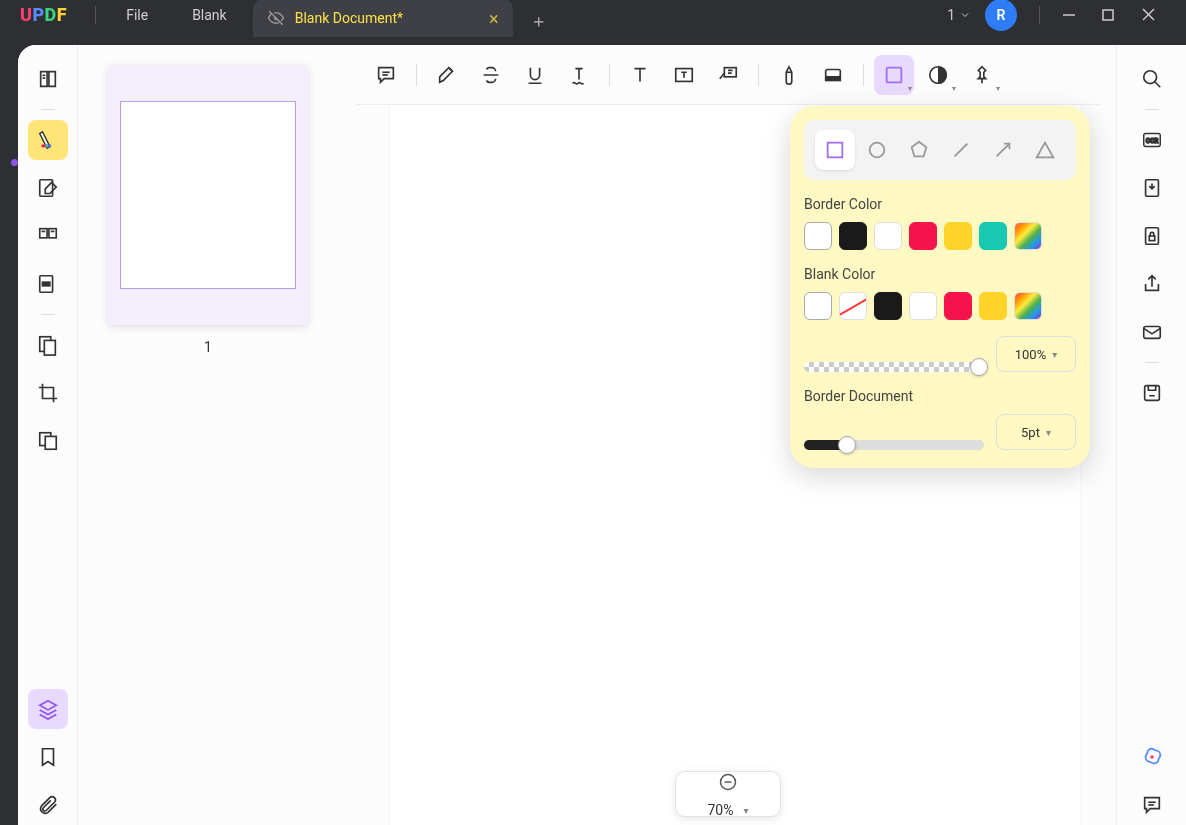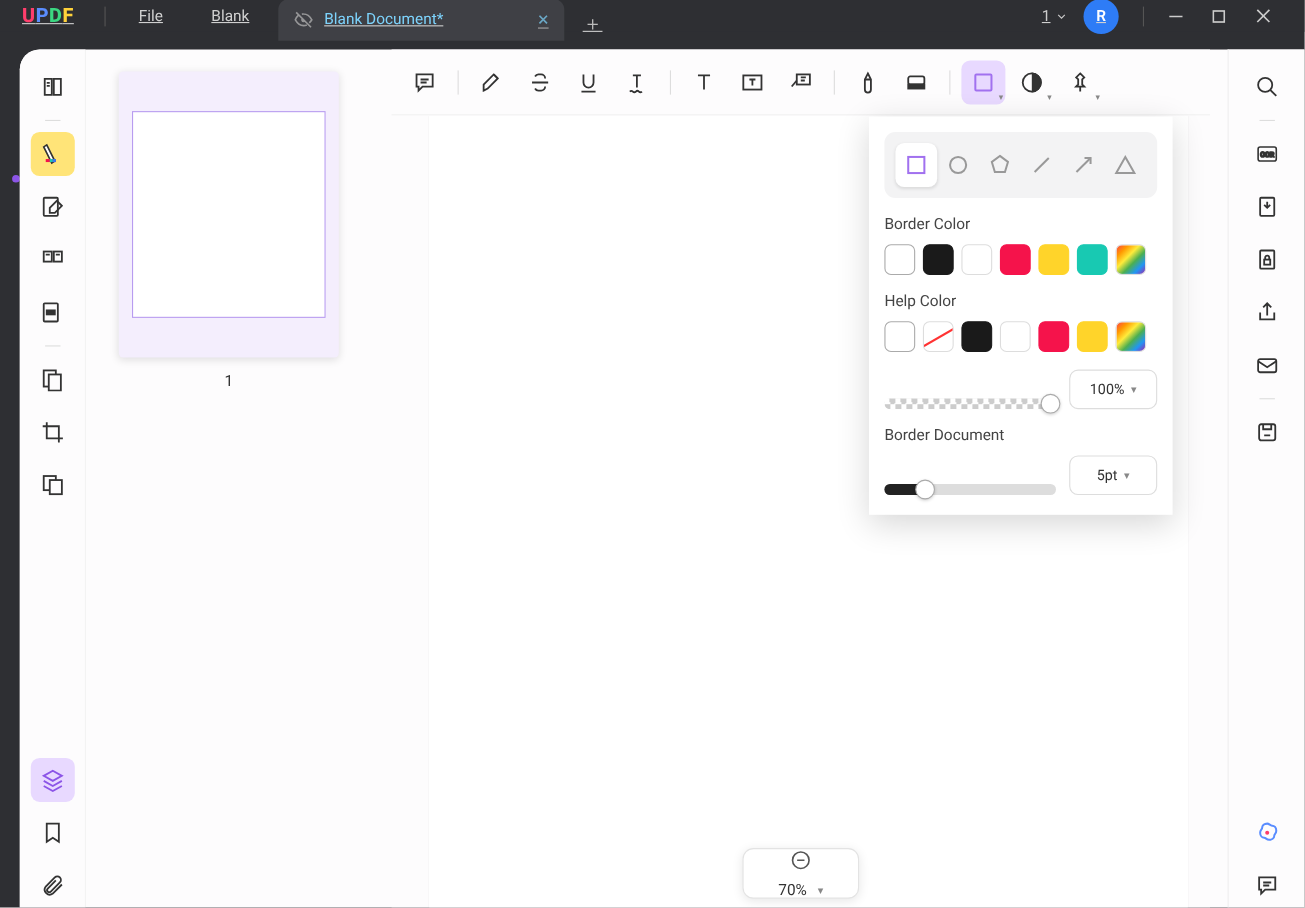--- a/index.html
+++ b/index.html
@@ -1,25 +1,25 @@
 <!DOCTYPE html>
 <html><head>
 <meta charset="utf-8">
 <style>
   * { box-sizing: border-box; margin: 0; padding: 0; font-family: -apple-system, BlinkMacSystemFont, "Segoe UI", Roboto, sans-serif; }
   body { width: 1186px; height: 825px; background: #2e2f33; overflow: hidden; position: relative; }
   
   
-  .titlebar { height: 29px; background: #2e2f33; display: flex; align-items: center; color: #d0d0d0; font-size: 14px; text-decoration: underline; }
+  .titlebar { height: 29px; background: #2e2f33; display: flex; align-items: center; color: #d0d0d0; font-size: 14px; }
   .logo { padding: 0 20px; font-weight: 800; font-size: 18px; letter-spacing: 0.5px; }
   .logo span:nth-child(1){color:#ff3e6c;} .logo span:nth-child(2){color:#5a8dff;} .logo span:nth-child(3){color:#3bd681;} .logo span:nth-child(4){color:#ffd23a;}
   .tb-divider { width:1px; height:18px; background:#555; margin:0 8px;}
   .tb-menu { padding: 0 22px; cursor: pointer; }
   .tabs { display:flex; align-items:flex-end; height:45px; margin-left: 4px;}
-  .tab { background:#3f4045; height:38px; border-radius: 10px 10px 0 0; display:flex; align-items:center; padding:0 14px; gap:10px; min-width: 260px; color:#7dd3fc; font-size: 14px; justify-content: flex-end;}
+  .tab { background:#3f4045; height:38px; border-radius: 10px 10px 0 0; display:flex; align-items:center; padding:0 14px; gap:10px; min-width: 260px; color:#fde047; font-size: 14px; justify-content: flex-end;}
   .tab .eye-off { opacity:.7; }
   .tab .close { margin-left:auto; font-size:18px; opacity:.7;}
   .newtab { width:32px; height:32px; display:flex; align-items:center; justify-content:center; margin-left:10px; font-size:18px; color:#bbb; cursor:pointer;}
   .tb-right { margin-left:auto; display:flex; align-items:center; gap:14px; padding-right:18px;}
   .wc { color:#ccc; font-size:14px;}
   .wc-badge { display:flex; align-items:center; gap:4px;}
   .avatar { width:32px; height:32px; border-radius:50%; background:#2e7cf6; color:#fff; display:flex; align-items:center; justify-content:center; font-weight:600;}
   .win-btn { width:26px; text-align:center; color:#ccc; font-size:14px; cursor:pointer;}
   
   
@@ -49,21 +49,21 @@
   .tool-drop { position:absolute; right:2px; bottom:2px; font-size:8px; color:#888;}
   
   
   .canvas-area { position:absolute; left:338px; right:86px; top:60px; bottom:0; background:#fdfcfd; overflow:hidden;}
   .canvas { position:absolute; left:34px; top:0; width:690px; height:900px; background:#fff; box-shadow:0 0 1px rgba(0,0,0,0.1);}
   
   
   .right-rail { position:absolute; right:0; top:0; width:70px; height:100%; background:#fdfcfd; border-left:1px solid #eee; display:flex; flex-direction:column; align-items:center; padding-top:14px; gap:8px;}
   
   
-  .shape-panel { position:absolute; left:790px; top:106px; width:276px; background:#ffffff; border-radius:0; box-shadow:0 8px 28px rgba(0,0,0,0.16); padding:14px;}
+  .shape-panel { position:absolute; left:790px; top:106px; width:300px; background:#fef9c3; border-radius:24px; box-shadow:0 8px 28px rgba(0,0,0,0.16); padding:14px;}
   .shape-row { background:#f3f3f4; border-radius:10px; padding:10px; display:flex; justify-content:space-around; align-items:center; margin-bottom:16px;}
   .shape-opt { width:40px; height:40px; border-radius:8px; display:flex; align-items:center; justify-content:center; cursor:pointer;}
   .shape-opt.active { background:#fff; box-shadow:0 1px 3px rgba(0,0,0,0.1);}
   .panel-label { font-size:14px; color:#444; margin-bottom:10px;}
   .swatch-row { display:flex; gap:7px; margin-bottom:16px;}
   .swatch { width:28px; height:28px; border-radius:6px; cursor:pointer; border:1px solid #ddd;}
   .swatch.sel { border:1px solid #aaa; box-shadow:inset 0 0 0 2px #fff;}
   .swatch.none { background:#fff; position:relative; overflow:hidden;}
   .swatch.none::after { content:""; position:absolute; width:140%; height:2px; background:#f33; top:50%; left:-20%; transform:rotate(-30deg);}
   .swatch.rainbow { background:linear-gradient(135deg,#f44,#ff9800,#ffeb3b,#4caf50,#2196f3,#9c27b0);}
@@ -462,21 +462,21 @@
   <div class="swatch-row">
     <div class="swatch sel" style="background:#fff"></div>
     <div class="swatch" style="background:#1a1a1a;border-color:#1a1a1a"></div>
     <div class="swatch" style="background:#fff"></div>
     <div class="swatch" style="background:#f5134b;border-color:#f5134b"></div>
     <div class="swatch" style="background:#ffd42a;border-color:#ffd42a"></div>
     <div class="swatch" style="background:#18c9b2;border-color:#18c9b2"></div>
     <div class="swatch rainbow"></div>
   </div>
 
-  <div class="panel-label">Help Color</div>
+  <div class="panel-label">Blank Color</div>
   <div class="swatch-row">
     <div class="swatch sel" style="background:#fff"></div>
     <div class="swatch none"></div>
     <div class="swatch" style="background:#1a1a1a;border-color:#1a1a1a"></div>
     <div class="swatch" style="background:#fff"></div>
     <div class="swatch" style="background:#f5134b;border-color:#f5134b"></div>
     <div class="swatch" style="background:#ffd42a;border-color:#ffd42a"></div>
     <div class="swatch rainbow"></div>
   </div>
 

